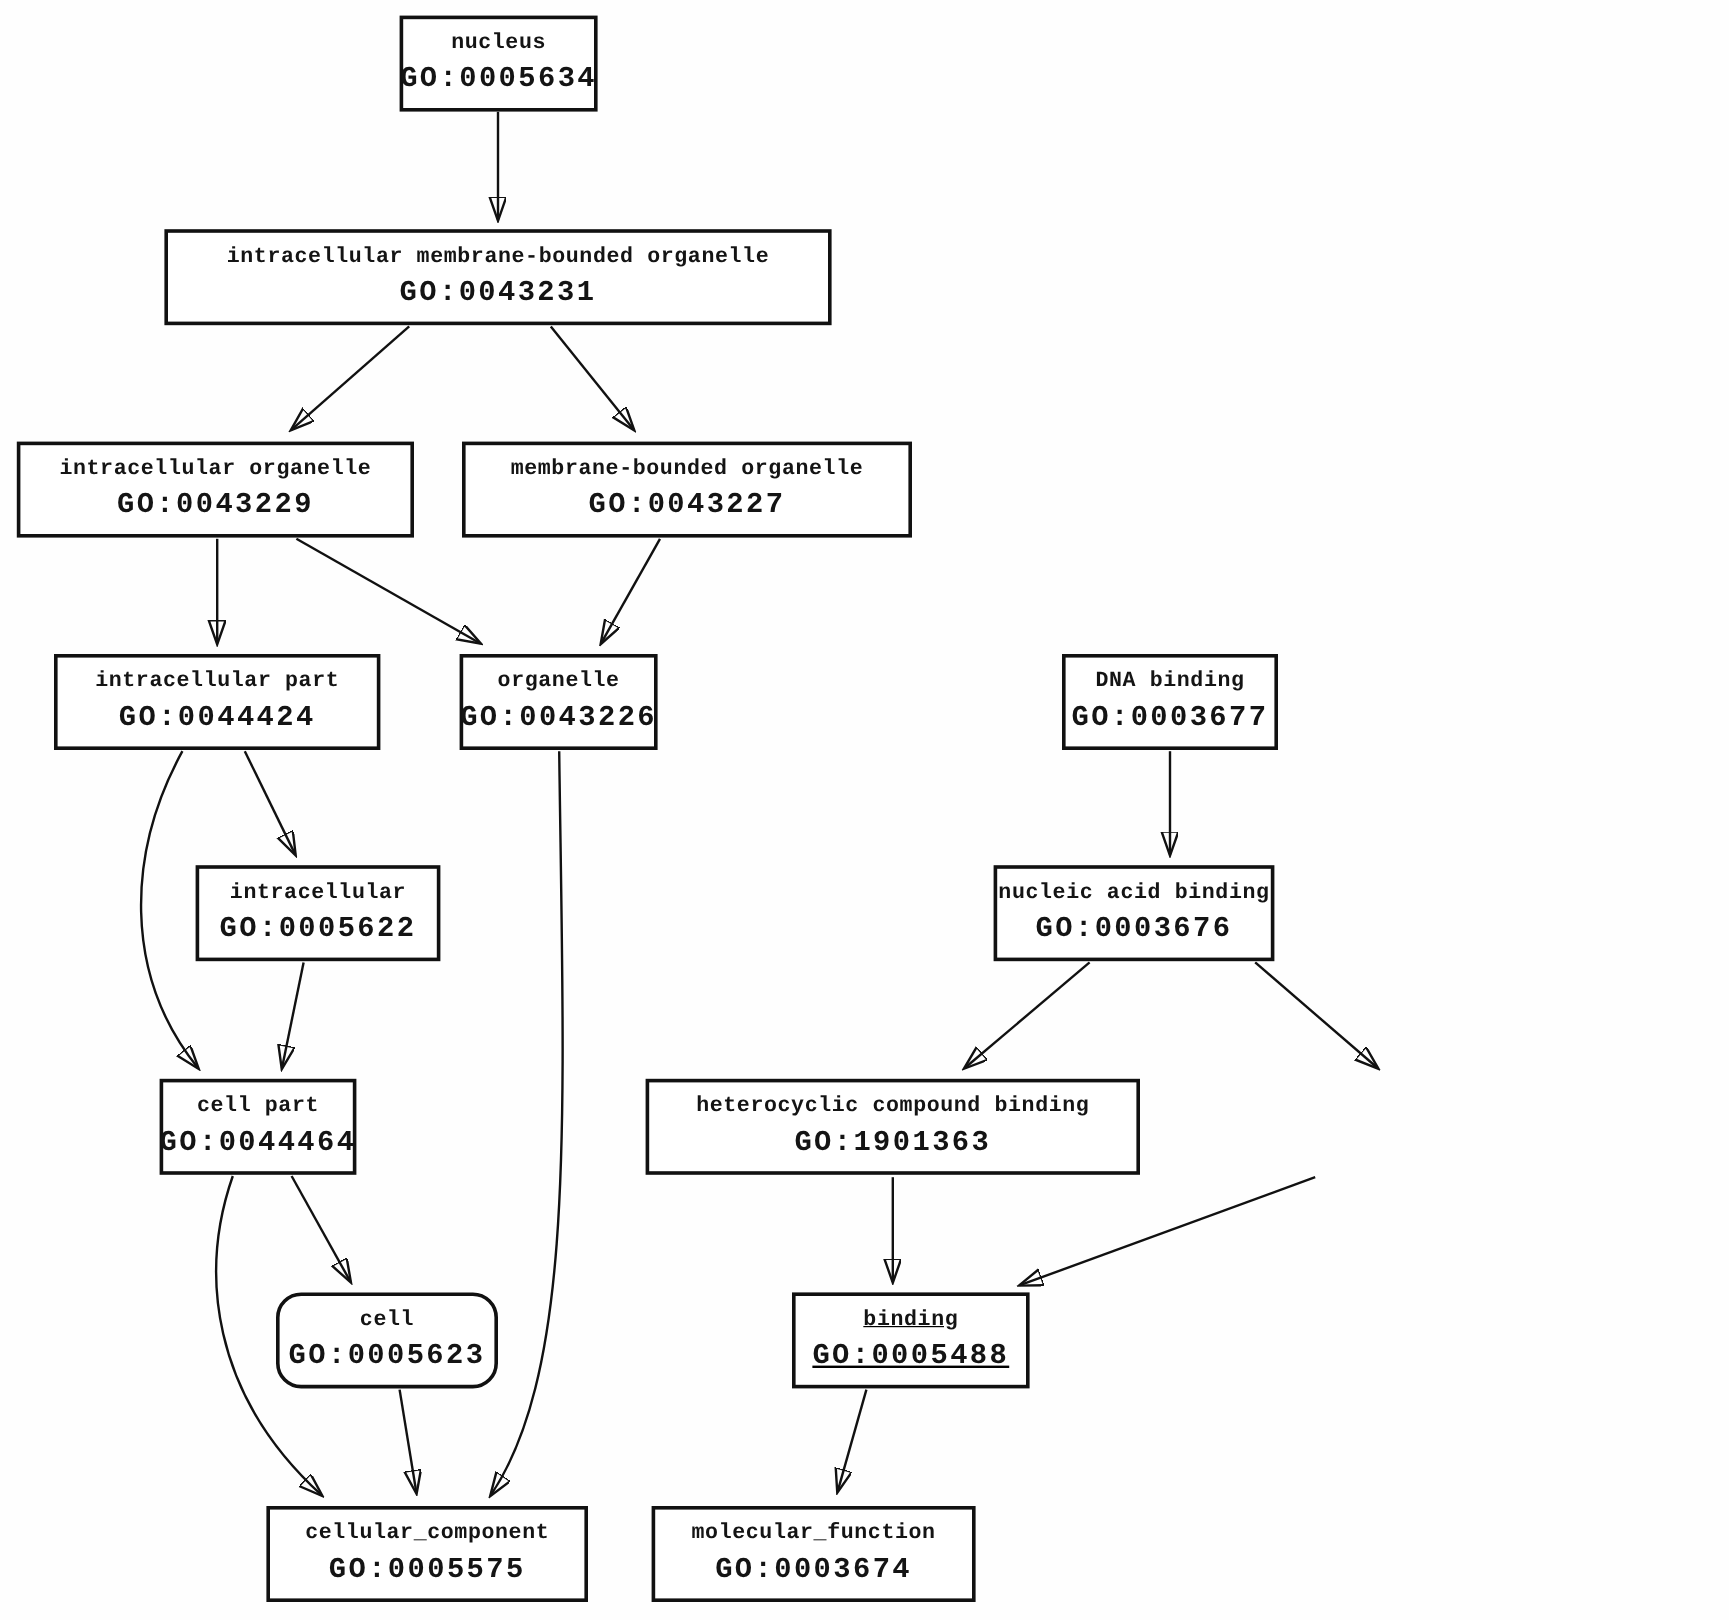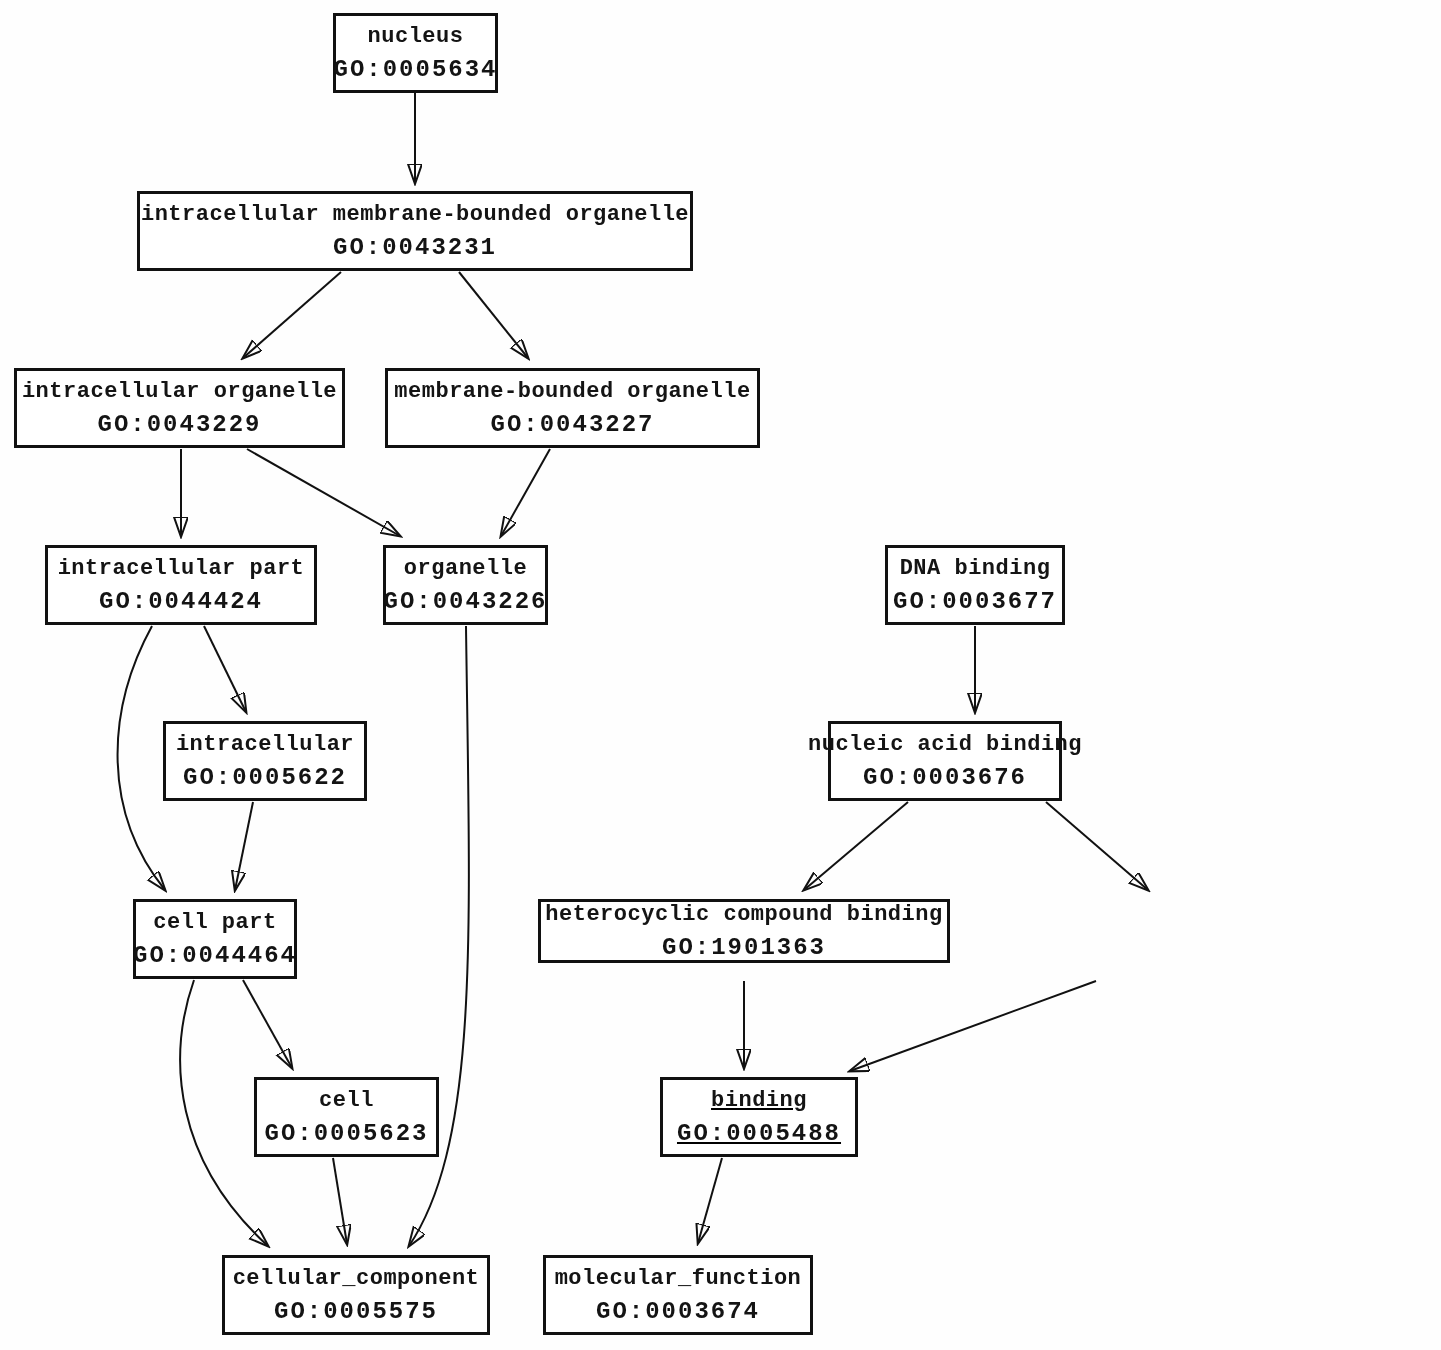--- a/index.html
+++ b/index.html
@@ -27,21 +27,21 @@
     background: #ffffff;
     border: 3px solid #111111;
     display: flex;
     flex-direction: column;
     align-items: center;
     justify-content: center;
     gap: 7px;
     text-align: center;
   }
   .node-label {
-    font-size: 22px;
+    font-size: 18px;
     font-weight: 700;
     color: #141414;
     white-space: nowrap;
     letter-spacing: 0.5px;
   }
   .node-goid {
     font-size: 24px;
     font-weight: 700;
     color: #141414;
     white-space: nowrap;
@@ -123,27 +123,27 @@
   <div class="node" style="left:828px; top:721px; width:234px; height:80px;">
     <span class="node-label">nucleic acid binding</span>
     <span class="node-goid">GO:0003676</span>
   </div>
 
   <div class="node" style="left:133px; top:899px; width:164px; height:80px;">
     <span class="node-label">cell part</span>
     <span class="node-goid">GO:0044464</span>
   </div>
 
-  <div class="node" style="left:538px; top:899px; width:412px; height:64px;">
+  <div class="node" style="left:538px; top:899px; width:412px; height:80px;">
     <span class="node-label">heterocyclic compound binding</span>
     <span class="node-goid">GO:1901363</span>
   </div>
 
 
-  <div class="node" style="left:254px; top:1077px; width:185px; height:80px;">
+  <div class="node" style="left:230px; top:1077px; width:185px; height:80px;border-radius:21px;">
     <span class="node-label">cell</span>
     <span class="node-goid">GO:0005623</span>
   </div>
 
   <div class="node" style="left:660px; top:1077px; width:198px; height:80px;text-decoration:underline;">
     <span class="node-label">binding</span>
     <span class="node-goid">GO:0005488</span>
   </div>
 
   <div class="node" style="left:222px; top:1255px; width:268px; height:80px;">

